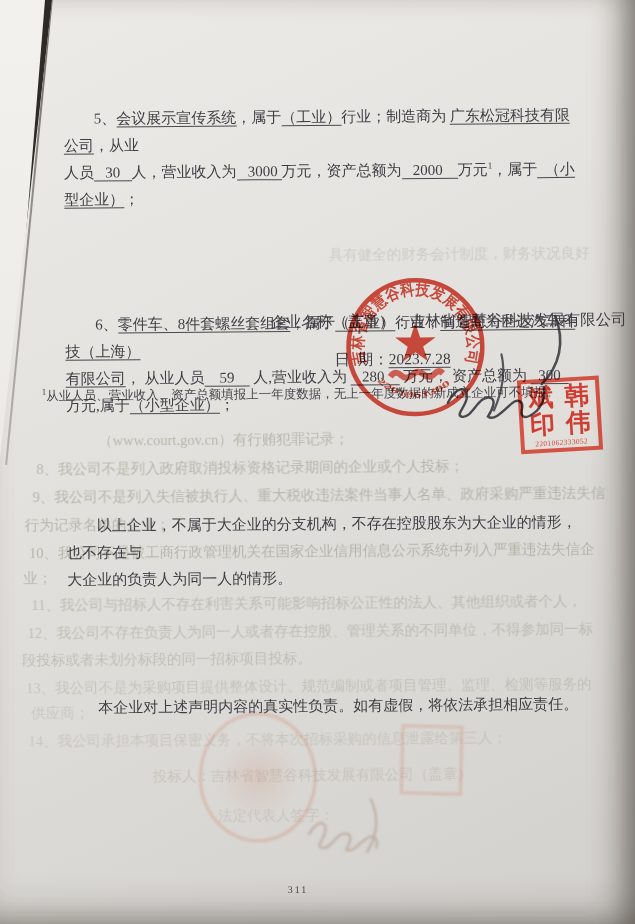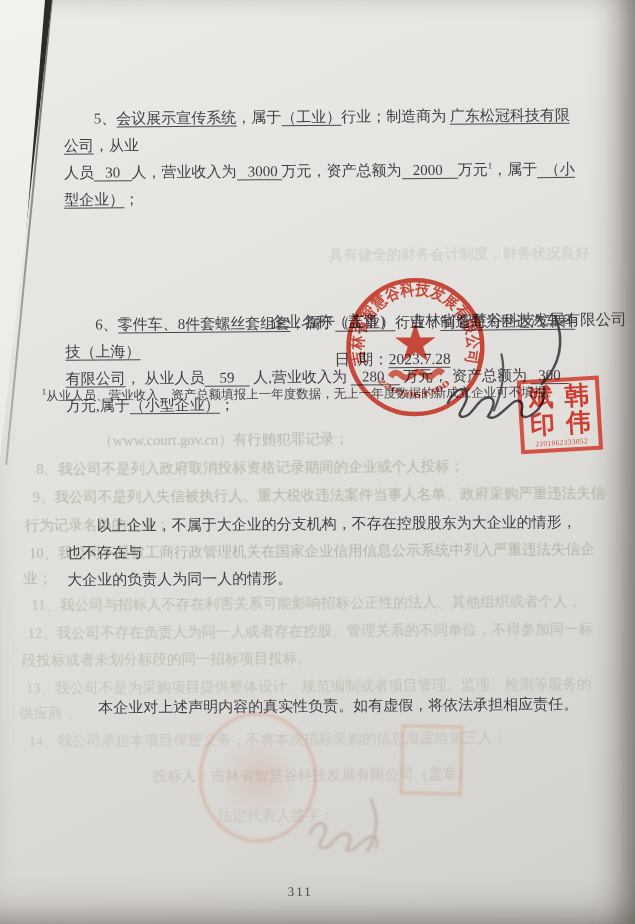--- a/index.html
+++ b/index.html
@@ -23,36 +23,36 @@
     line-height:27px;white-space:pre-wrap;}
   .main-text p{margin:0;text-indent:2em;}
   .main-text p.i6{margin-top:17px;}
   .main-text p.p1{margin-top:12px;}
   .main-text p.p2{margin-top:20px;}
   .u{border-bottom:1.4px solid #4a4750;}
   sup.fn{font-size:9px;vertical-align:super;line-height:0;}
   .sign-company{position:absolute;left:271px;top:312px;font-size:15.5px;white-space:pre;}
   .sign-date{position:absolute;left:335px;top:350px;font-size:15.5px;white-space:pre;text-align:right;}
   .footnote{position:absolute;left:42px;top:386px;font-size:12.5px;white-space:pre;color:#46434b;}
-  .page-num{position:absolute;left:284px;top:884px;font-size:13px;letter-spacing:2px;color:#4c4a48;}
+  .page-num{position:absolute;left:284px;top:884px;font-size:10px;letter-spacing:2px;color:#4c4a48;}
   
   .ghost{position:absolute;font-size:14.5px;color:rgba(146,150,131,.55);
     filter:blur(.4px);white-space:pre;}
   .g0{left:330px;top:246px;color:rgba(150,153,136,.3);}
   .g1{left:98px;top:430px;}
   .g2{left:36px;top:458px;}
   .g3{left:32px;top:486px;}
   .g4{left:24px;top:514px;}
   .g5{left:28px;top:542px;}
   .g6{left:22px;top:567px;}
   .g7{left:30px;top:594px;color:rgba(146,150,131,.45);}
   .g8{left:26px;top:622px;color:rgba(146,150,131,.42);}
   .g9{left:20px;top:649px;color:rgba(146,150,131,.4);}
   .g10{left:24px;top:677px;color:rgba(146,150,131,.32);}
-  .g11{left:17px;top:702px;color:rgba(146,150,131,.3);}
+  .g11{left:29px;top:702px;color:rgba(146,150,131,.3);}
   .g12{left:26px;top:730px;color:rgba(150,148,132,.28);}
   .g13{left:150px;top:766px;color:rgba(160,148,134,.3);}
   .g14{left:215px;top:806px;color:rgba(160,148,134,.26);}
   .ghost-circle{position:absolute;left:196px;top:712px;width:112px;height:124px;
     border:3px solid rgba(205,122,98,.3);border-radius:50%;filter:blur(1px);}
   .ghost-circle::after{content:"";position:absolute;inset:18px;
     background:radial-gradient(circle,rgba(205,122,98,.18),rgba(205,122,98,0) 70%);}
   .ghost-square{position:absolute;left:398px;top:726px;width:56px;height:64px;
     border:3px solid rgba(205,122,98,.28);transform:rotate(2deg);filter:blur(1px);}
   

